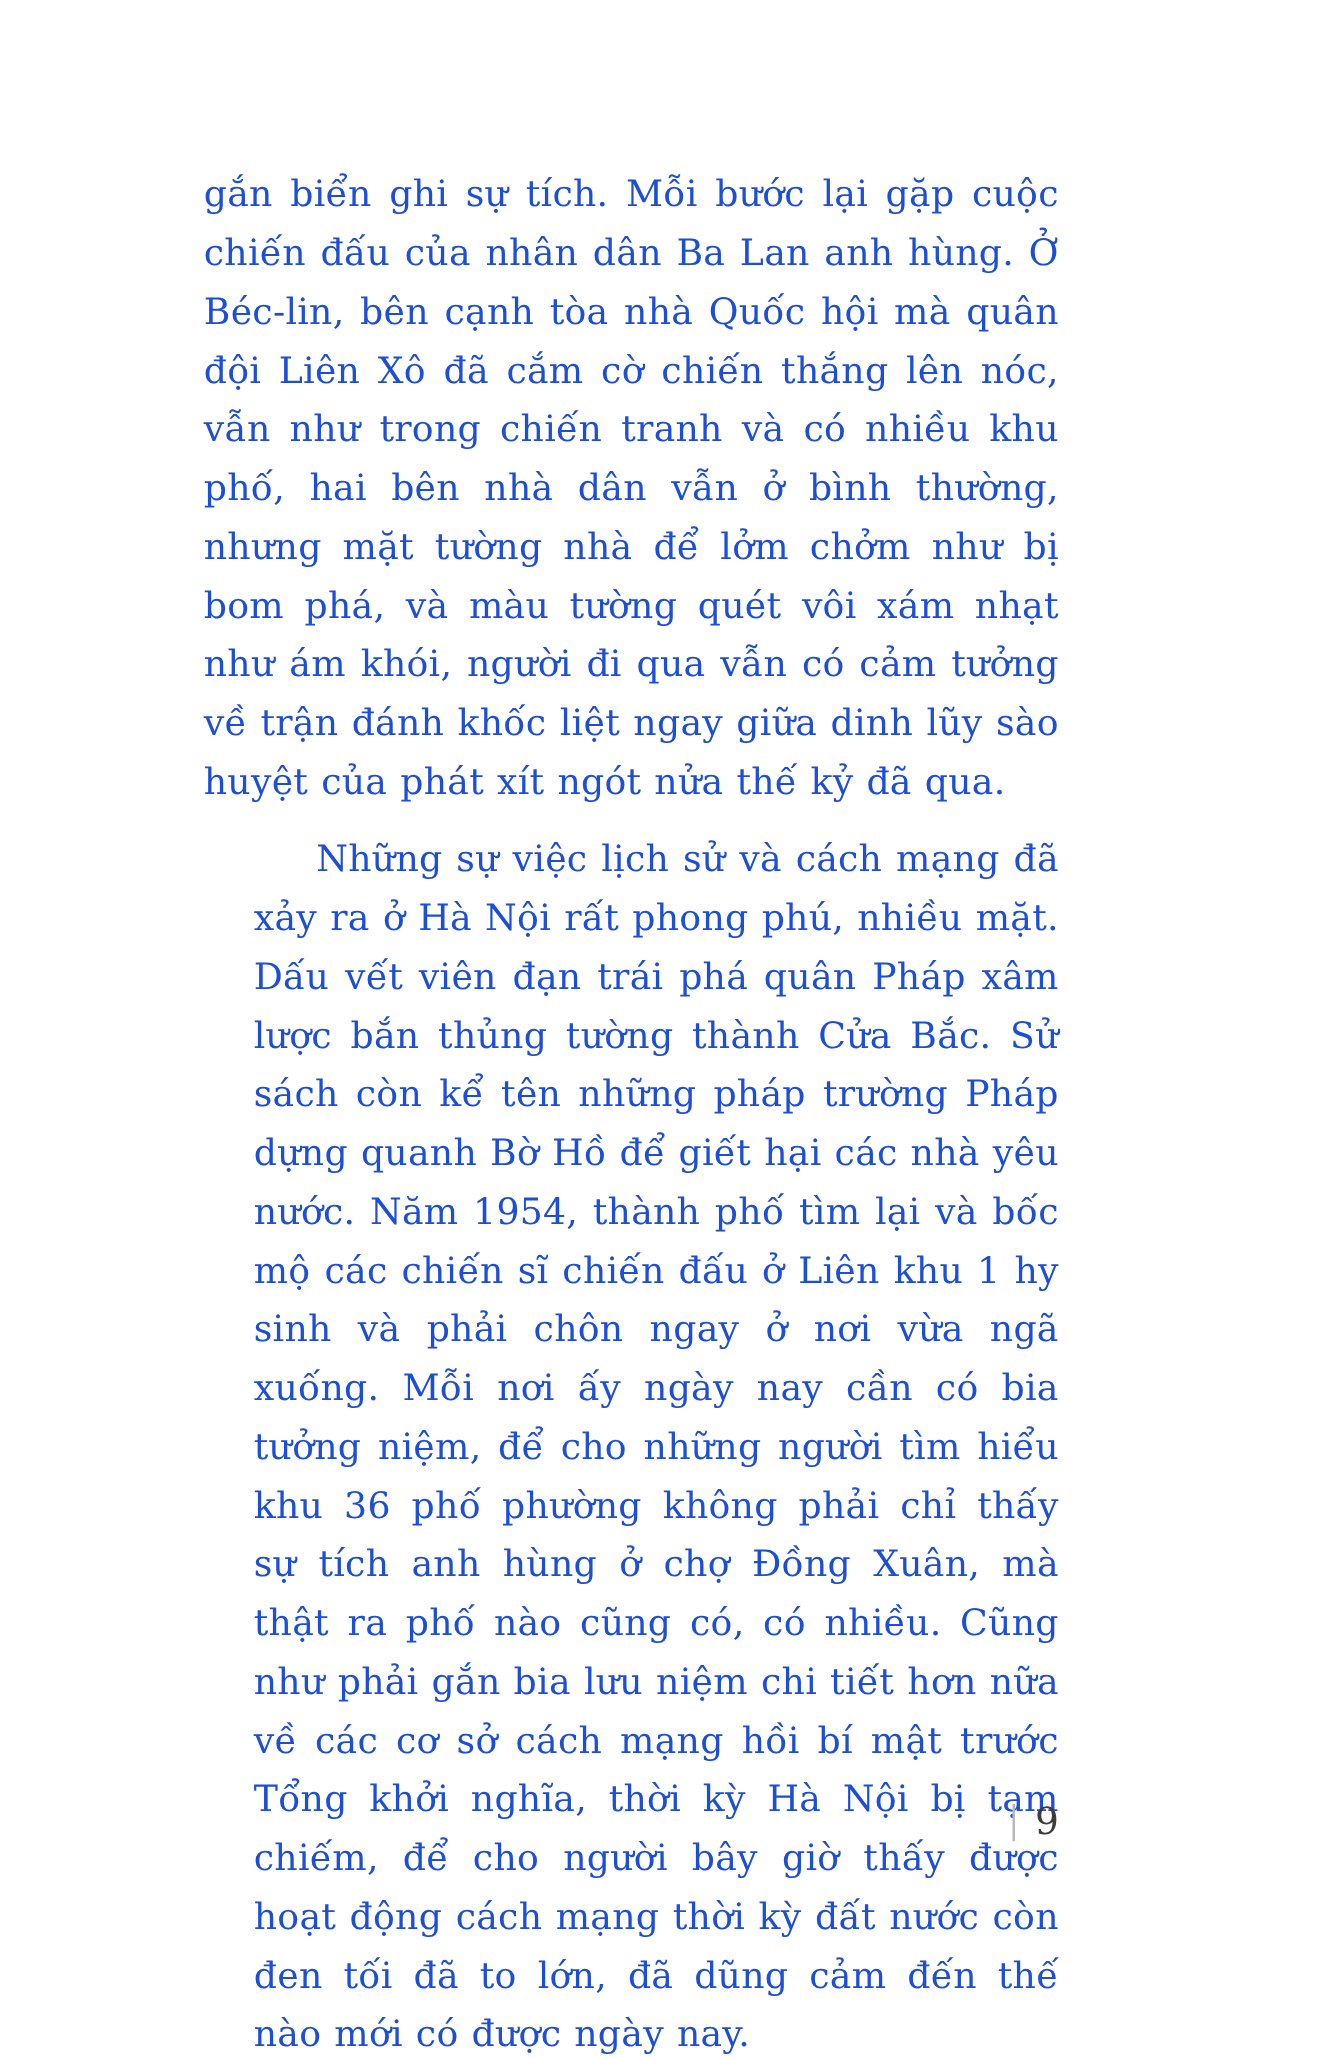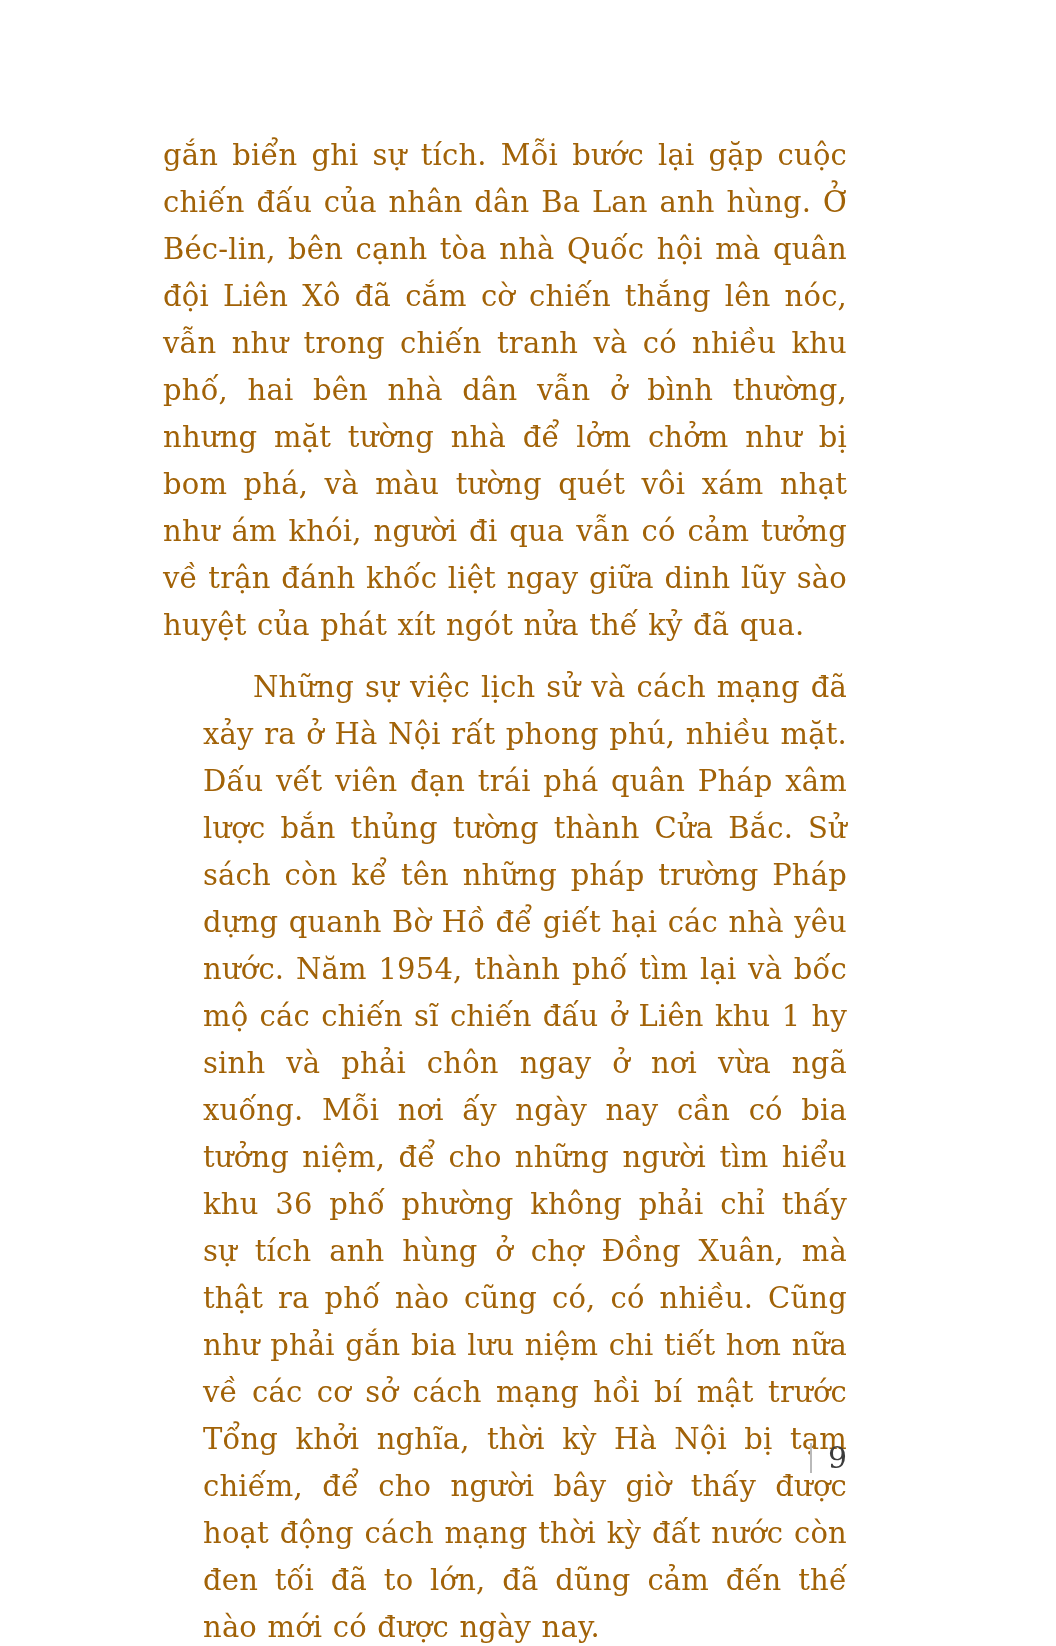--- a/index.html
+++ b/index.html
@@ -21,21 +21,21 @@
     left: 163px;
     width: 684px;
   }
   .para {
     margin: 0;
     font-size: 29px;
     line-height: 47px;
     text-align: justify;
     letter-spacing: 0.2px;
     word-spacing: 1px;
-    color: #a16207;
+    color: #1d4ed8;
   }
   .para + .para {
     margin-top: 15px;
   }
   .para.indent {
     text-indent: 50px;
     margin-left: 40px;
   }
   .page-footer {
     position: absolute;

